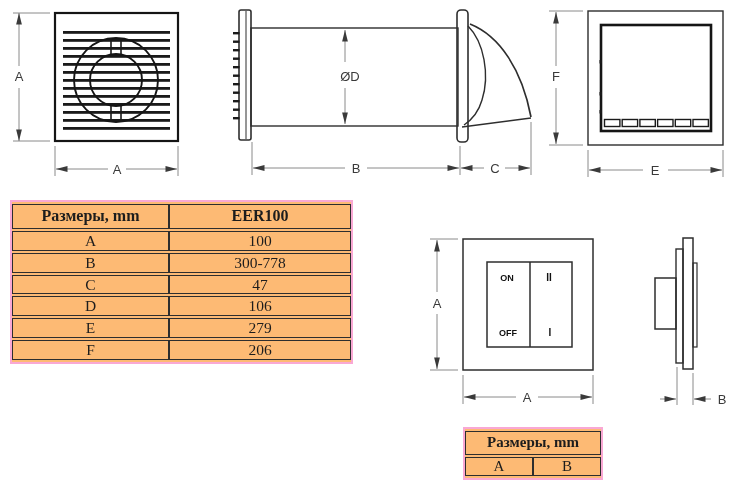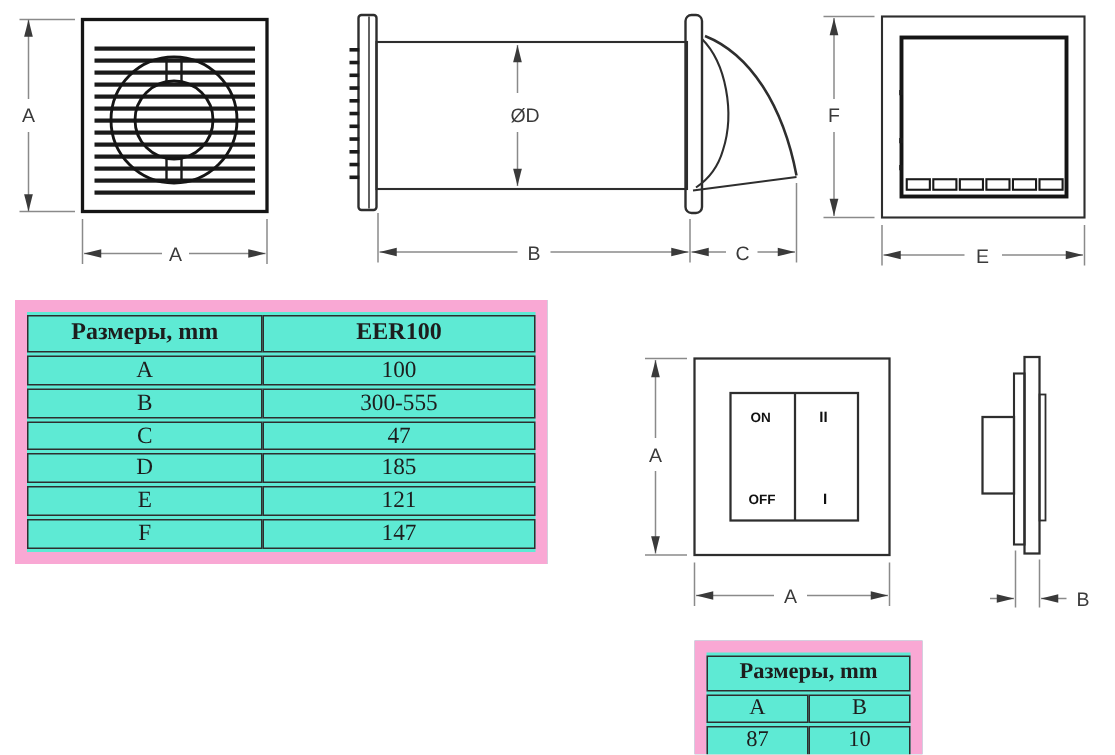--- a/index.html
+++ b/index.html
@@ -8,21 +8,21 @@
   #drawing{position:absolute;left:0;top:0;}
   .dim-label{font-family:"Liberation Sans",sans-serif;font-size:13px;fill:#3a3a3a;}
   .sw-label{font-family:"Liberation Sans",sans-serif;font-weight:bold;font-size:9px;fill:#111;}
   .sw-label-big{font-family:"Liberation Sans",sans-serif;font-weight:bold;font-size:10px;fill:#111;}
   .outline{fill:none;stroke:#2e2e2e;}
   .thick{fill:none;stroke:#151515;}
   .dimline{stroke:#8a8a8a;stroke-width:1;fill:none;}
   .extline{stroke:#8a8a8a;stroke-width:1;fill:none;}
 
   table.dim-table{position:absolute;border-collapse:separate;border-spacing:0 2px;
-    border:8px solid #f9a8d4;background:#5eead4;}
+    border:2px solid #f9a8d4;background:#fdba74;}
   table.dim-table td,table.dim-table th{border:1px solid #2e2e2e;text-align:center;
     font-family:"Liberation Serif",serif;color:#1d1d1d;padding:0;line-height:1.15;}
   #main-table{left:10px;top:200px;}
   #main-table th{width:155px;height:23px;font-size:16px;font-weight:bold;}
   #main-table th.val-col{width:180px;margin-left:48px;}
   #main-table td{height:15px;font-size:15.5px;font-weight:normal;}
   #switch-table{left:463px;top:427px;}
   #switch-table th{height:22px;font-size:15px;font-weight:bold;}
   #switch-table td{width:66px;height:14px;font-size:15px;}
 </style>
@@ -212,52 +212,48 @@
       <th class="val-col">EER100</th>
     </tr>
   </thead>
   <tbody>
     <tr>
       <td>A</td>
       <td>100</td>
     </tr>
     <tr>
       <td>B</td>
-      <td>300-555</td>
+      <td>300-778</td>
     </tr>
     <tr>
       <td>C</td>
       <td>47</td>
     </tr>
     <tr>
       <td>D</td>
-      <td>185</td>
+      <td>106</td>
     </tr>
     <tr>
       <td>E</td>
-      <td>121</td>
+      <td>279</td>
     </tr>
     <tr>
       <td>F</td>
-      <td>147</td>
+      <td>206</td>
     </tr>
   </tbody>
 </table>
 
 <table id="switch-table" class="dim-table">
   <thead>
     <tr>
       <th colspan="2">Размеры, mm</th>
     </tr>
   </thead>
   <tbody>
     <tr>
       <td>A</td>
       <td>B</td>
     </tr>
-    <tr>
-      <td>87</td>
-      <td>10</td>
-    </tr>
   </tbody>
 </table>
 
 </div>
 
 </body></html>

